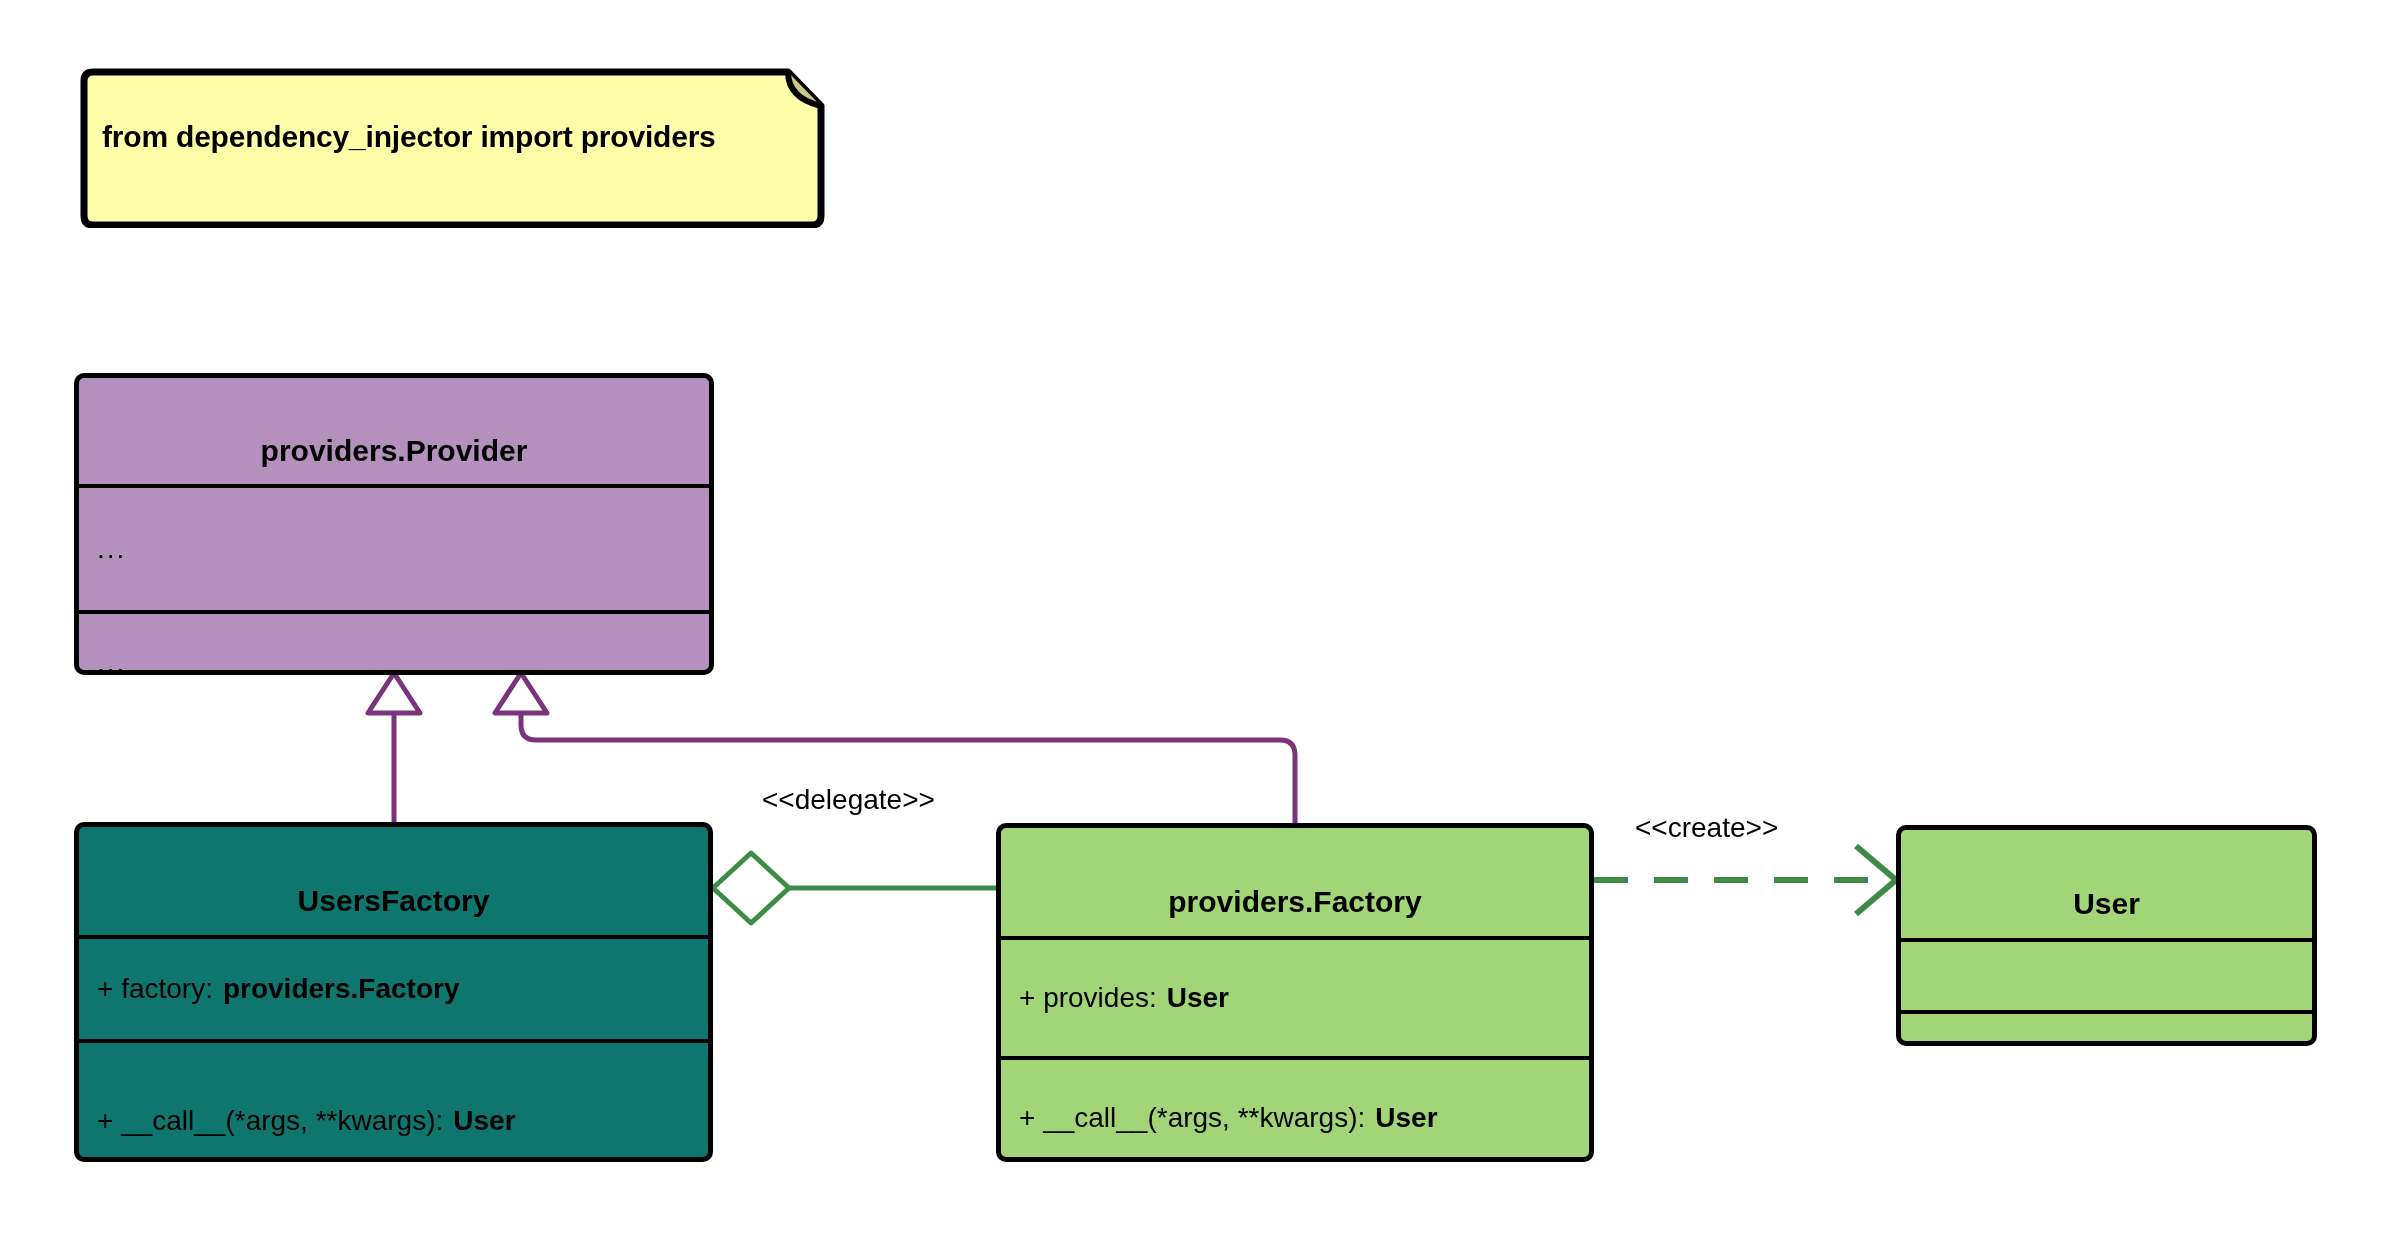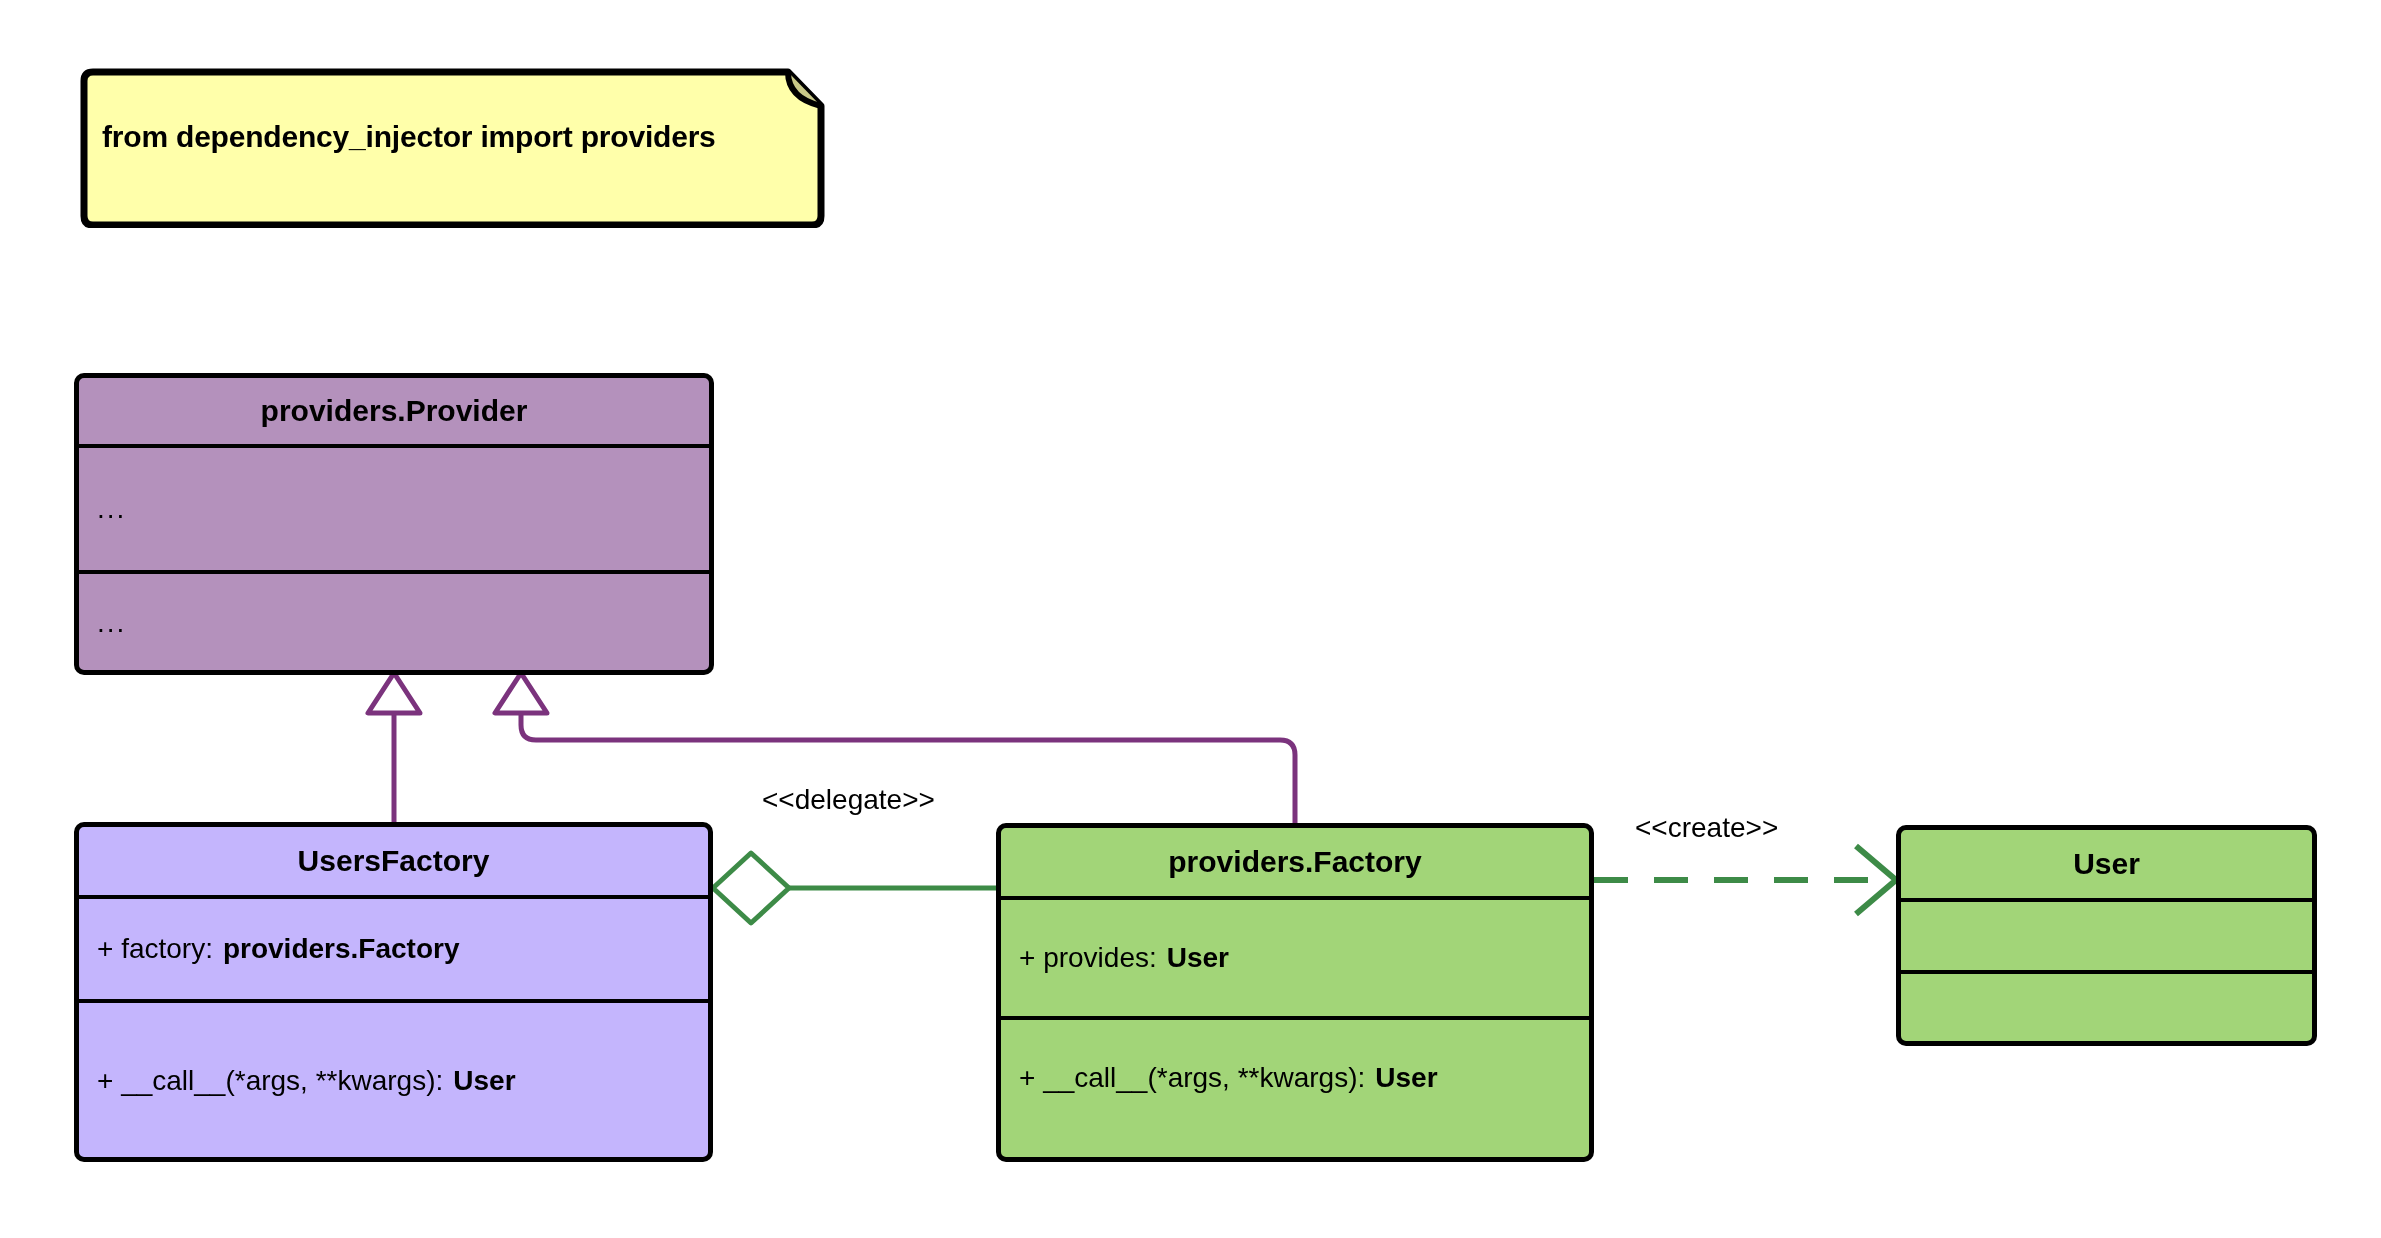--- a/index.html
+++ b/index.html
@@ -60,20 +60,21 @@
   }
   .cls-title {
     text-align: center;
     font-weight: bold;
     font-size: 30px;
     color: #000000;
     display: flex;
     align-items: center;
     justify-content: center;
     box-sizing: border-box;
+    margin-top: 40px;
   }
   .cls-compartment {
     box-sizing: border-box;
     border-top: 4px solid #000000;
     font-size: 28px;
     color: #000000;
     display: flex;
     align-items: center;
     padding-left: 18px;
   }
@@ -81,21 +82,21 @@
   .cls-compartment .typ { font-weight: bold; white-space: nowrap; }
   .cls-compartment .dots { font-weight: normal; letter-spacing: 2px; }
 
   
   #class-provider { left: 74px; top: 373px; width: 640px; height: 302px; background: #b491bc; }
   #class-provider .cls-title { height: 66px; }
   #class-provider .comp-a { height: 126px; }
   #class-provider .comp-b { height: 102px; }
 
   
-  #class-usersfactory { left: 74px; top: 822px; width: 639px; height: 340px; background: #c4b5fd; }
+  #class-usersfactory { left: 74px; top: 822px; width: 639px; height: 340px; background: #0f766e; }
   #class-usersfactory .cls-title { height: 68px; }
   #class-usersfactory .comp-a { height: 104px; }
   #class-usersfactory .comp-b { height: 176px; align-items: flex-start; padding-top: 62px; }
 
   
   #class-factory { left: 996px; top: 823px; width: 598px; height: 339px; background: #a2d578; }
   #class-factory .cls-title { height: 68px; }
   #class-factory .comp-a { height: 120px; }
   #class-factory .comp-b { height: 143px; align-items: flex-start; padding-top: 42px; }
 

